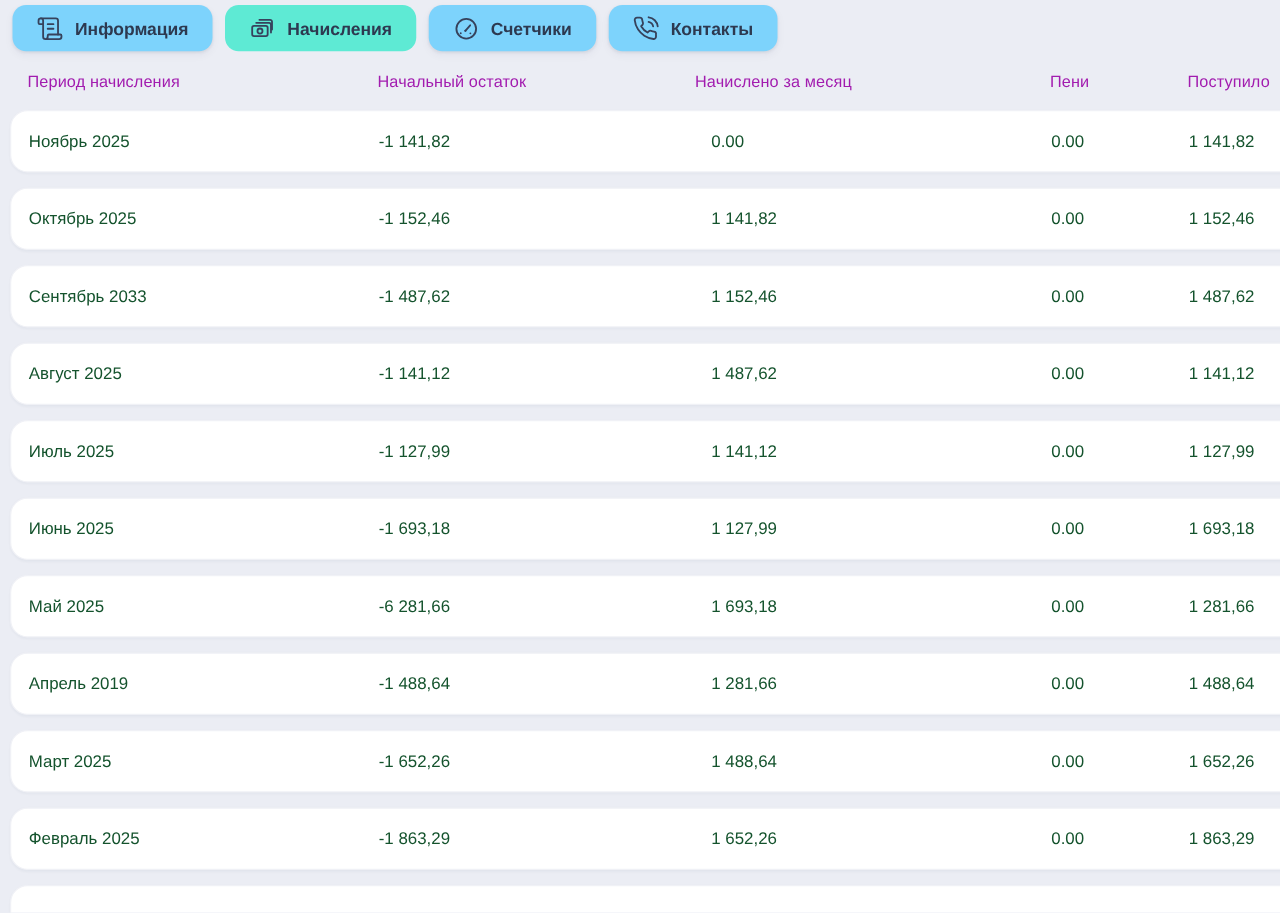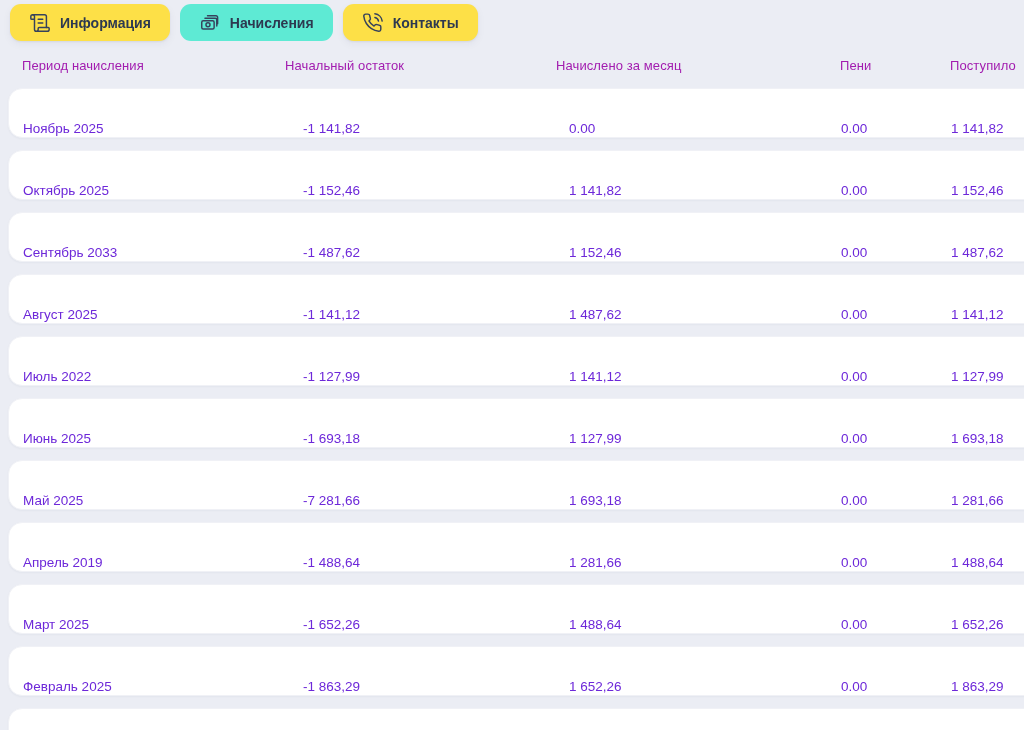--- a/index.html
+++ b/index.html
@@ -7,45 +7,45 @@
     width:1024px;height:730px;overflow:hidden;
     background:#ebedf4;
     font-family:"Liberation Sans","DejaVu Sans",sans-serif;
     -webkit-font-smoothing:antialiased;
   }
   
   .tabs{display:flex;gap:10px;padding:4px 10px 0 10px;align-items:flex-start}
   .tab{
     display:flex;align-items:center;gap:9px;
     height:37px;padding:0 19px;border:none;cursor:pointer;
-    background:#fde047;border-radius:11px;
+    background:#7dd3fc;border-radius:11px;
     box-shadow:0 1px 2px rgba(35,48,77,.07),0 3px 8px rgba(35,48,77,.05);
     font-family:inherit;font-size:14px;font-weight:700;color:#2d3950;
   }
   .tab.active{background:#5eead4;box-shadow:none}
   .tab-icon{display:flex;align-items:center;justify-content:center;width:22px;height:22px;color:#36425c}
   .tab-icon svg{width:22px;height:22px;stroke:currentColor;fill:none;stroke-width:1.6;stroke-linecap:round;stroke-linejoin:round}
   
   .thead{position:relative;height:47px}
   .th{
     position:absolute;top:50%;transform:translateY(-50%);
     font-size:13px;color:#a21caf;letter-spacing:.1px;white-space:nowrap;
   }
-  .thead .c0{left:22px}.thead .c1{left:285px}.thead .c2{left:556px}.thead .c3{left:840px}.thead .c4{left:950px}
+  .thead .c0{left:22px}.thead .c1{left:302px}.thead .c2{left:556px}.thead .c3{left:840px}.thead .c4{left:950px}
   
   .rows{position:relative}
   .row{
     position:relative;margin:0 -16px 12px 8px;height:50px;
     background:#ffffff;border:1px solid #f0f1f6;border-radius:14px;
     box-shadow:0 1px 2px rgba(30,40,70,.04);
     box-sizing:border-box;
   }
   .cell{
     position:absolute;top:50%;transform:translateY(-50%);
-    font-size:13.5px;font-weight:500;color:#6d28d9;white-space:nowrap;margin-top:15px;
+    font-size:13.5px;font-weight:500;color:#14532d;white-space:nowrap;
   }
   .row .c0{left:14px}.row .c1{left:294px}.row .c2{left:560px}.row .c3{left:832px}.row .c4{left:942px}
   .row.partial{margin-bottom:0;height:50px}
 </style>
 </head>
 <body>
 
 <div class="tabs">
 
   <button class="tab">
@@ -65,20 +65,32 @@
       <svg viewBox="0 0 24 24">
           <rect x="3" y="9.5" width="13.5" height="9" rx="1.6"></rect>
           <circle cx="9.8" cy="14" r="2.2"></circle>
           <path d="M6.5 6.8h11.2a1.7 1.7 0 0 1 1.7 1.7v6.8"></path>
           <path d="M9.3 4.2h9.3a1.7 1.7 0 0 1 1.7 1.7v6.8"></path>
         </svg>
     </span>
     <span class="tab-label">Начисления</span>
   </button>
 
+  <button class="tab">
+    <span class="tab-icon">
+      <svg viewBox="0 0 24 24">
+          <circle cx="12" cy="12" r="8.6"></circle>
+          <path d="m11.4 13.6 4-4.6"></path>
+          <circle cx="11.2" cy="13.8" r="1" fill="currentColor" stroke="none"></circle>
+          <path d="M7.2 15.9h.01"></path>
+          <path d="M15.6 16h.01"></path>
+        </svg>
+    </span>
+    <span class="tab-label">Счетчики</span>
+  </button>
 
   <button class="tab">
     <span class="tab-icon">
       <svg viewBox="0 0 24 24">
           <path d="M14.05 6A5 5 0 0 1 18 9.95"></path>
           <path d="M14.05 2A9 9 0 0 1 22 9.94"></path>
           <path d="M20.5 16.42v2.5a2 2 0 0 1-2.18 2 18.3 18.3 0 0 1-7.99-2.84 18 18 0 0 1-5.55-5.55A18.3 18.3 0 0 1 1.94 4.5a2 2 0 0 1 2-2.18h2.5a2 2 0 0 1 2 1.72c.12.88.33 1.75.63 2.58a2 2 0 0 1-.45 2.11L7.56 9.79a14.8 14.8 0 0 0 5.55 5.55l1.06-1.06a2 2 0 0 1 2.11-.45c.83.3 1.7.51 2.58.63a2 2 0 0 1 1.72 2z"></path>
         </svg>
     </span>
     <span class="tab-label">Контакты</span>
@@ -117,36 +129,36 @@
     <span class="cell c4">1 487,62</span>
   </div>
     <div class="row">
     <span class="cell c0">Август 2025</span>
     <span class="cell c1">-1 141,12</span>
     <span class="cell c2">1 487,62</span>
     <span class="cell c3">0.00</span>
     <span class="cell c4">1 141,12</span>
   </div>
     <div class="row">
-    <span class="cell c0">Июль 2022</span>
+    <span class="cell c0">Июль 2025</span>
     <span class="cell c1">-1 127,99</span>
     <span class="cell c2">1 141,12</span>
     <span class="cell c3">0.00</span>
     <span class="cell c4">1 127,99</span>
   </div>
     <div class="row">
     <span class="cell c0">Июнь 2025</span>
     <span class="cell c1">-1 693,18</span>
     <span class="cell c2">1 127,99</span>
     <span class="cell c3">0.00</span>
     <span class="cell c4">1 693,18</span>
   </div>
     <div class="row">
     <span class="cell c0">Май 2025</span>
-    <span class="cell c1">-7 281,66</span>
+    <span class="cell c1">-6 281,66</span>
     <span class="cell c2">1 693,18</span>
     <span class="cell c3">0.00</span>
     <span class="cell c4">1 281,66</span>
   </div>
     <div class="row">
     <span class="cell c0">Апрель 2019</span>
     <span class="cell c1">-1 488,64</span>
     <span class="cell c2">1 281,66</span>
     <span class="cell c3">0.00</span>
     <span class="cell c4">1 488,64</span>

